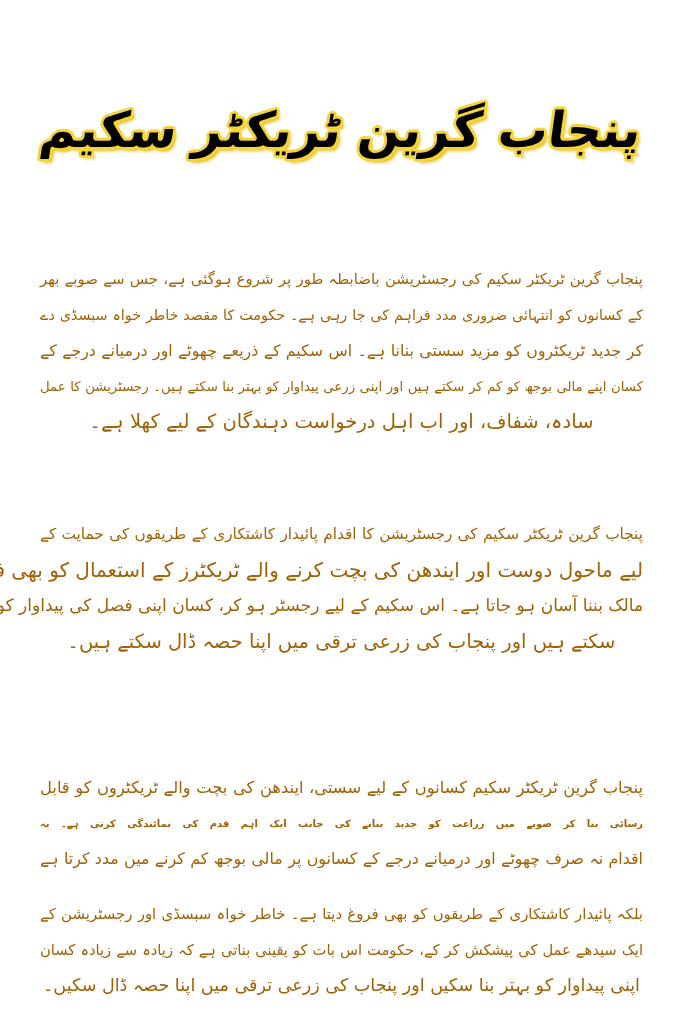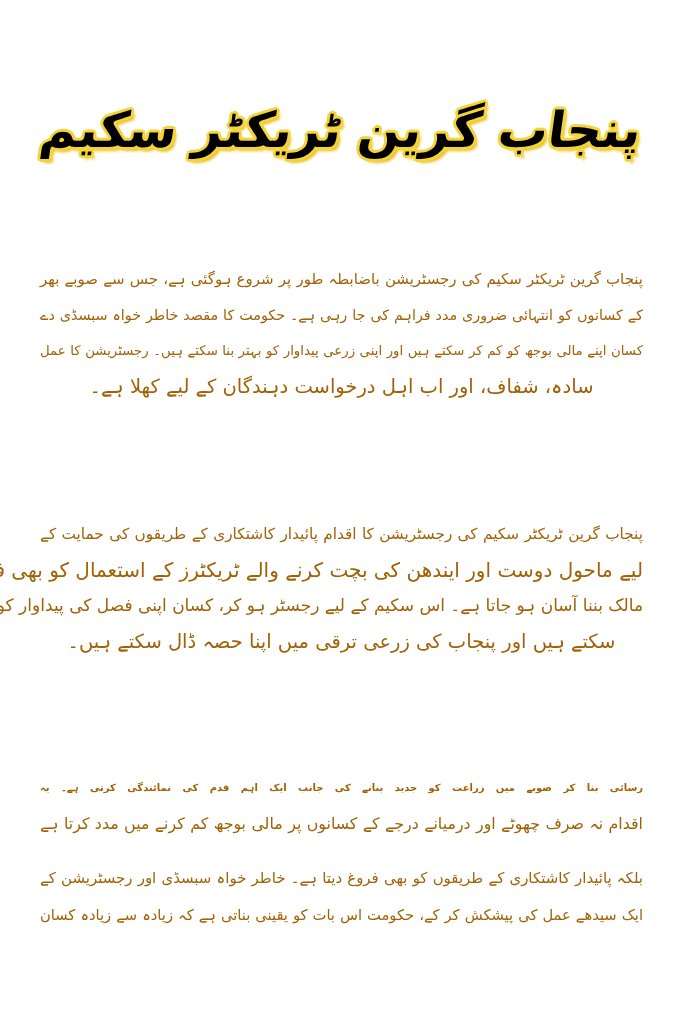--- a/index.html
+++ b/index.html
@@ -72,29 +72,32 @@
 </head>
 <body>
 
 <div class="title-wrap">
   <div class="title" style="font-size: 49.4024px;">پنجاب گرین ٹریکٹر سکیم</div>
 </div>
 
 <div class="paragraph" id="p1">
   <span class="line" style="font-size: 14.9819px;">پنجاب گرین ٹریکٹر سکیم کی رجسٹریشن باضابطہ طور پر شروع ہوگئی ہے، جس سے صوبے بھر</span>
   <span class="line" style="font-size: 14.3185px;">کے کسانوں کو انتہائی ضروری مدد فراہم کی جا رہی ہے۔ حکومت کا مقصد خاطر خواہ سبسڈی دے</span>
+  <span class="line" style="font-size: 15.795px;">کر جدید ٹریکٹروں کو مزید سستی بنانا ہے۔ اس سکیم کے ذریعے چھوٹے اور درمیانے درجے کے</span>
   <span class="line" style="font-size: 13.3039px;">کسان اپنے مالی بوجھ کو کم کر سکتے ہیں اور اپنی زرعی پیداوار کو بہتر بنا سکتے ہیں۔ رجسٹریشن کا عمل</span>
   <span class="line last">سادہ، شفاف، اور اب اہل درخواست دہندگان کے لیے کھلا ہے۔</span>
 </div>
 
 <div class="paragraph" id="p2">
   <span class="line" style="font-size: 15.317px;">پنجاب گرین ٹریکٹر سکیم کی رجسٹریشن کا اقدام پائیدار کاشتکاری کے طریقوں کی حمایت کے</span>
   <span class="line" style="font-size: 20px;">لیے ماحول دوست اور ایندھن کی بچت کرنے والے ٹریکٹرز کے استعمال کو بھی فروغ دیتا ہے۔</span>
   <span class="line" style="font-size: 17px; margin-left: 28px;">مالک بننا آسان ہو جاتا ہے۔ اس سکیم کے لیے رجسٹر ہو کر، کسان اپنی فصل کی پیداوار کو بڑھا</span>
   <span class="line last">سکتے ہیں اور پنجاب کی زرعی ترقی میں اپنا حصہ ڈال سکتے ہیں۔</span>
 </div>
 
 <div class="paragraph" id="p3">
+  <span class="line" style="font-size: 16.3267px;">پنجاب گرین ٹریکٹر سکیم کسانوں کے لیے سستی، ایندھن کی بچت والے ٹریکٹروں کو قابل</span>
   <span class="line" style="font-size: 10px; font-weight: bold;">رسائی بنا کر صوبے میں زراعت کو جدید بنانے کی جانب ایک اہم قدم کی نمائندگی کرتی ہے۔ یہ</span>
   <span class="line" style="font-size: 15.838px;">اقدام نہ صرف چھوٹے اور درمیانے درجے کے کسانوں پر مالی بوجھ کم کرنے میں مدد کرتا ہے</span>
   <span class="line" style="font-size: 14.9626px; margin-top: 20px;">بلکہ پائیدار کاشتکاری کے طریقوں کو بھی فروغ دیتا ہے۔ خاطر خواہ سبسڈی اور رجسٹریشن کے</span>
   <span class="line" style="font-size: 14.6981px;">ایک سیدھے عمل کی پیشکش کر کے، حکومت اس بات کو یقینی بناتی ہے کہ زیادہ سے زیادہ کسان</span>
+  <span class="line last" style="font-size: 17.5579px;">اپنی پیداوار کو بہتر بنا سکیں اور پنجاب کی زرعی ترقی میں اپنا حصہ ڈال سکیں۔</span>
 </div>
 
 </body></html>

